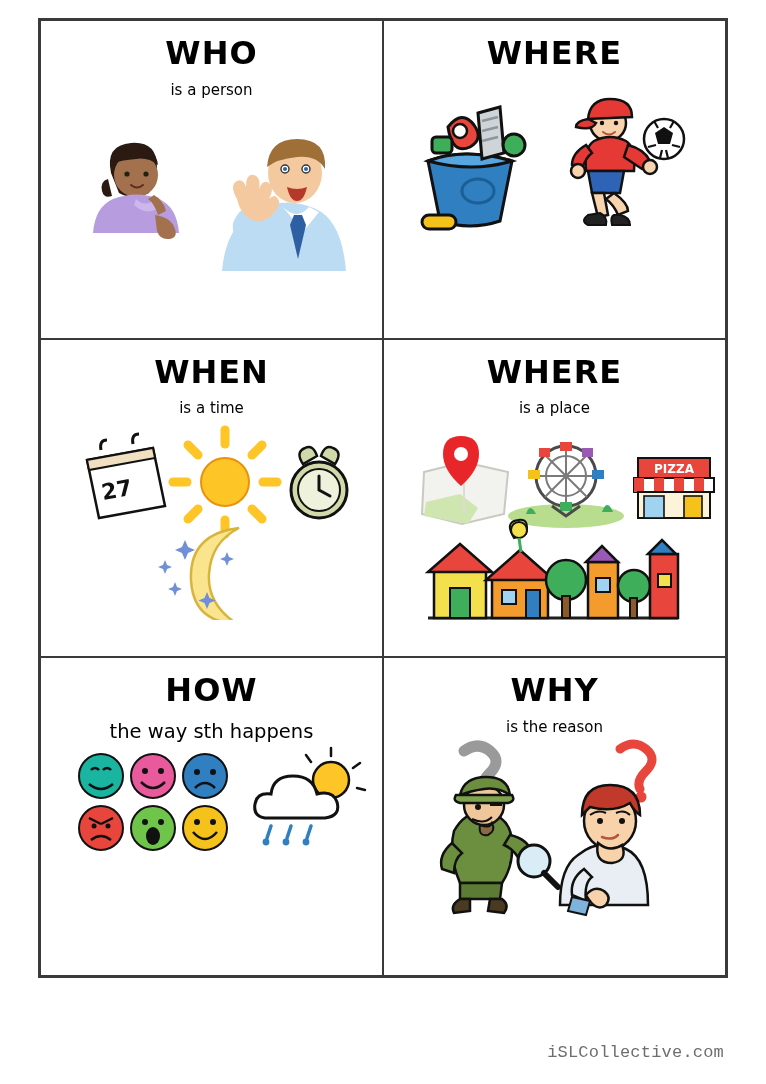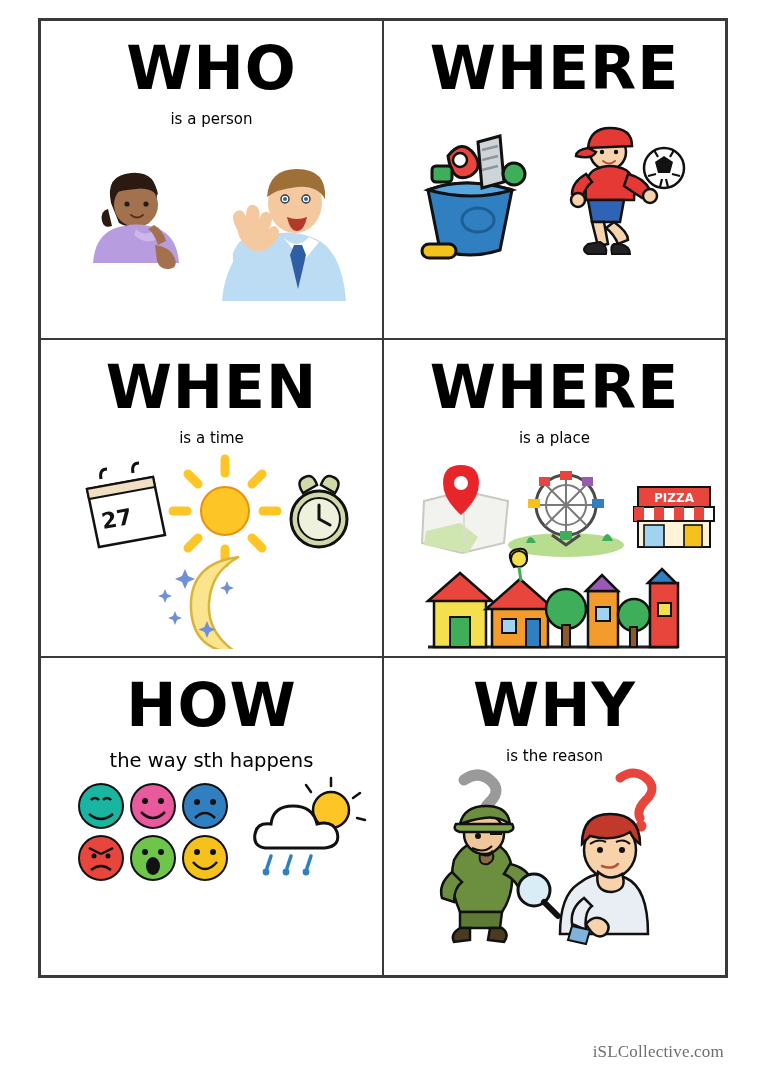--- a/index.html
+++ b/index.html
@@ -31,21 +31,21 @@
     box-sizing: border-box;
     position: relative;
     display: flex;
     flex-direction: column;
     align-items: center;
     overflow: hidden;
   }
   .cell-title {
     font-family: "DejaVu Sans", sans-serif;
     font-weight: bold;
-    font-size: 60px;
+    font-size: 32px;
     letter-spacing: 1px;
     color: #000000;
     margin-top: 16px;
     line-height: 1.05;
     text-align: center;
   }
   .cell-sub {
     font-family: "DejaVu Sans", sans-serif;
     font-size: 15px;
     color: #000000;
@@ -61,21 +61,21 @@
   .art {
     position: relative;
     width: 100%;
     flex: 1 1 auto;
     margin-left: 7px;
   }
   .footer {
     position: absolute;
     right: 42px;
     bottom: 22px;
-    font-family: Liberation Serif, serif;
+    font-family: Liberation Mono, monospace;
     font-size: 17px;
     color: #6e6e6e;
     letter-spacing: .2px;
   }
   svg { display: block; }
 </style>
 </head>
 <body>
 
 <div class="sheet">

